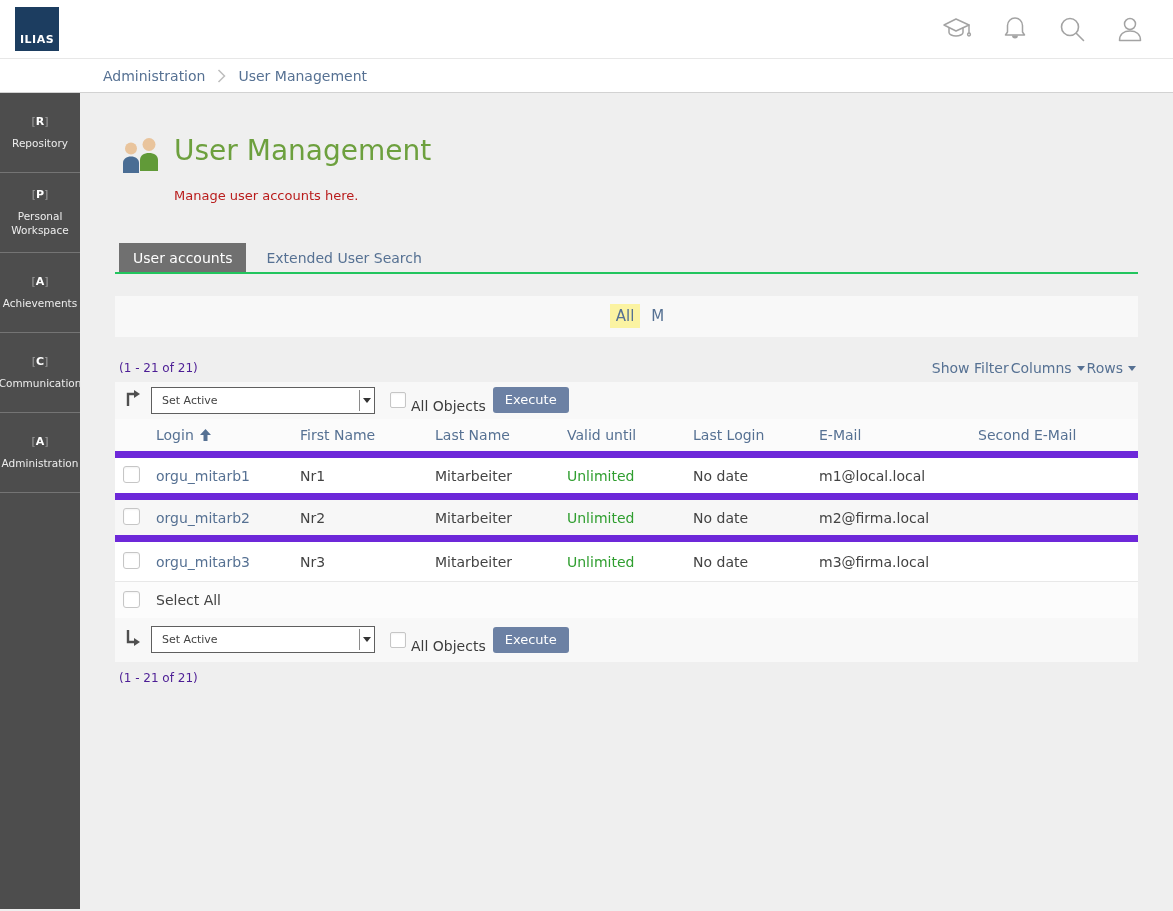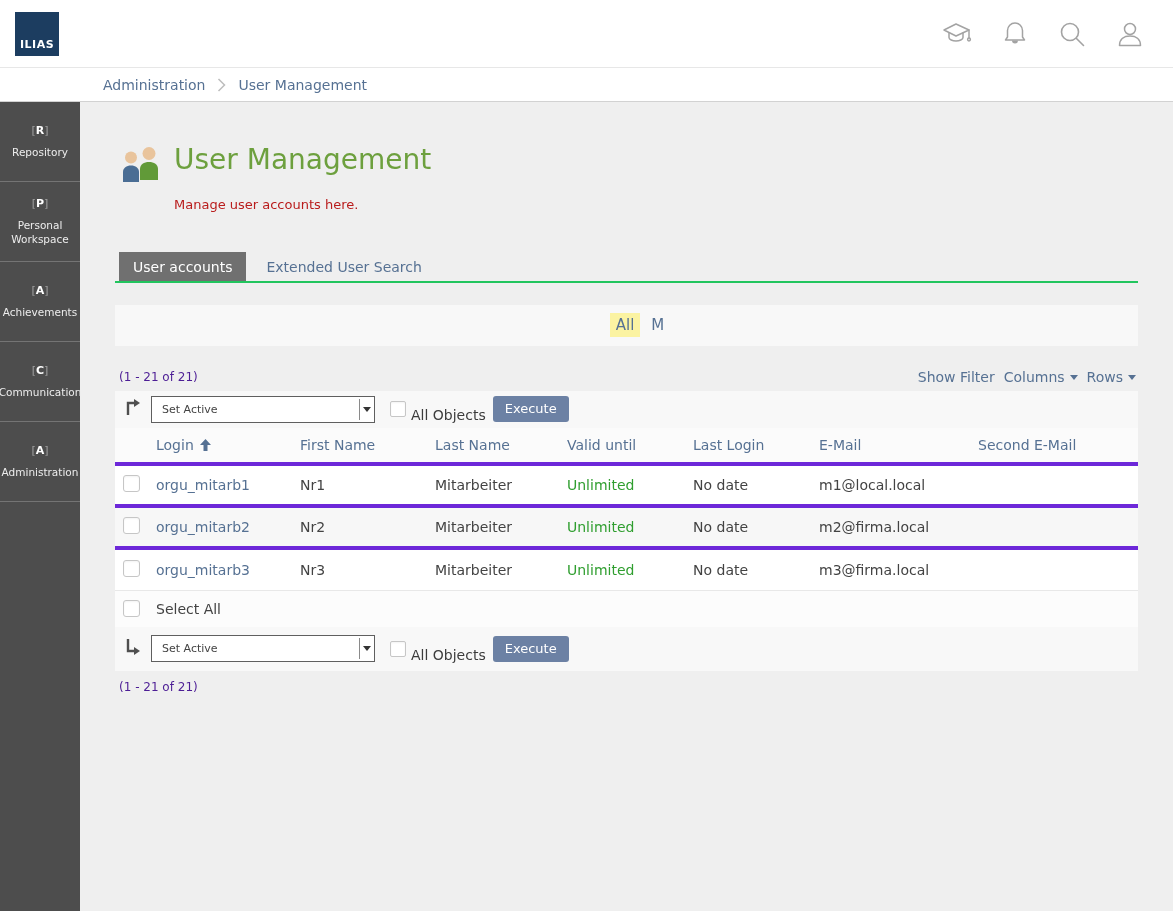--- a/index.html
+++ b/index.html
@@ -3,21 +3,21 @@
 <meta charset="utf-8">
 <style>
   * { margin:0; padding:0; box-sizing:border-box; }
   html,body { width:1173px; height:911px; }
   body {
     font-family:"DejaVu Sans","Liberation Sans",sans-serif;
     background:#efefef; color:#434343; overflow:hidden;
   }
   
   .topbar {
-    height:68px; background:#ffffff; border-bottom:1px solid #e7e7e7;
+    height:59px; background:#ffffff; border-bottom:1px solid #e7e7e7;
     display:flex; align-items:center; justify-content:space-between;
   }
   .logo {
     width:44px; height:44px; margin-left:15px; background:#1c3d60;
     color:#fff; font-size:11px; font-weight:bold; letter-spacing:.5px;
     display:flex; align-items:flex-end; padding:0 0 5px 5px;
   }
   .top-icons { display:flex; align-items:center; gap:30px; margin-right:29px; }
   .top-icons svg { display:block; }
   
@@ -58,21 +58,21 @@
   }
   .filter-opt { color:#567193; cursor:pointer; }
   .filter-opt.active { background:#fbf3a2; padding:3px 6px; }
   .filter-opt + .filter-opt { margin-left:11px; }
   
   .meta-row {
     margin-top:17px; height:28px; display:flex; align-items:center;
     justify-content:space-between; padding:0 2px 0 4px;
   }
   .range-label { color:#4c1d95; font-size:12px; }
-  .table-controls { display:flex; align-items:center; gap:9px; font-size:14px; }
+  .table-controls { display:flex; align-items:center; gap:2px; font-size:14px; }
   .table-controls .ctl { color:#567193; cursor:pointer; display:flex; align-items:center; gap:5px; }
   .caret-down {
     width:0; height:0; border-left:4px solid transparent;
     border-right:4px solid transparent; border-top:5px solid #567193; margin-top:2px;
   }
   
   .action-bar {
     background:#f8f8f8; height:37px; display:flex; align-items:center; padding:0 8px;
   }
   .turn-arrow { margin:0 10px 0 3px; flex-shrink:0; }
@@ -100,21 +100,21 @@
     background:#6c81a4; color:#fff; border:none; font-size:13px;
     font-family:inherit; padding:5px 12px 6px; border-radius:3px; cursor:pointer;
   }
   
   table.user-table { width:100%; border-collapse:collapse; font-size:14px; }
   .user-table th {
     text-align:left; font-weight:normal; color:#567193; background:#fbfbfb;
     height:36px; padding:0 8px; border-bottom:2px solid #9c9c9c; white-space:nowrap;
   }
   .user-table th .sort-wrap { display:flex; align-items:center; gap:6px; }
-  .user-table td { height:42px; padding:0 8px; border-top:4px solid #6d28d9; }
+  .user-table td { height:42px; padding:0 8px; border-top:7px solid #6d28d9; }
   .user-table tr.odd td { background:#fff; }
   .user-table tr.even td { background:#f7f7f7; }
   .login-link { color:#567193; cursor:pointer; }
   .valid-unlimited { color:#2f9e2f; }
   
   .select-all-row {
     background:#fcfcfc; border-top:1px solid #e8e8e8; height:37px;
     display:flex; align-items:center; padding:0 8px; font-size:14px;
   }
   .select-all-label { margin-left:16px; color:#434343; }

